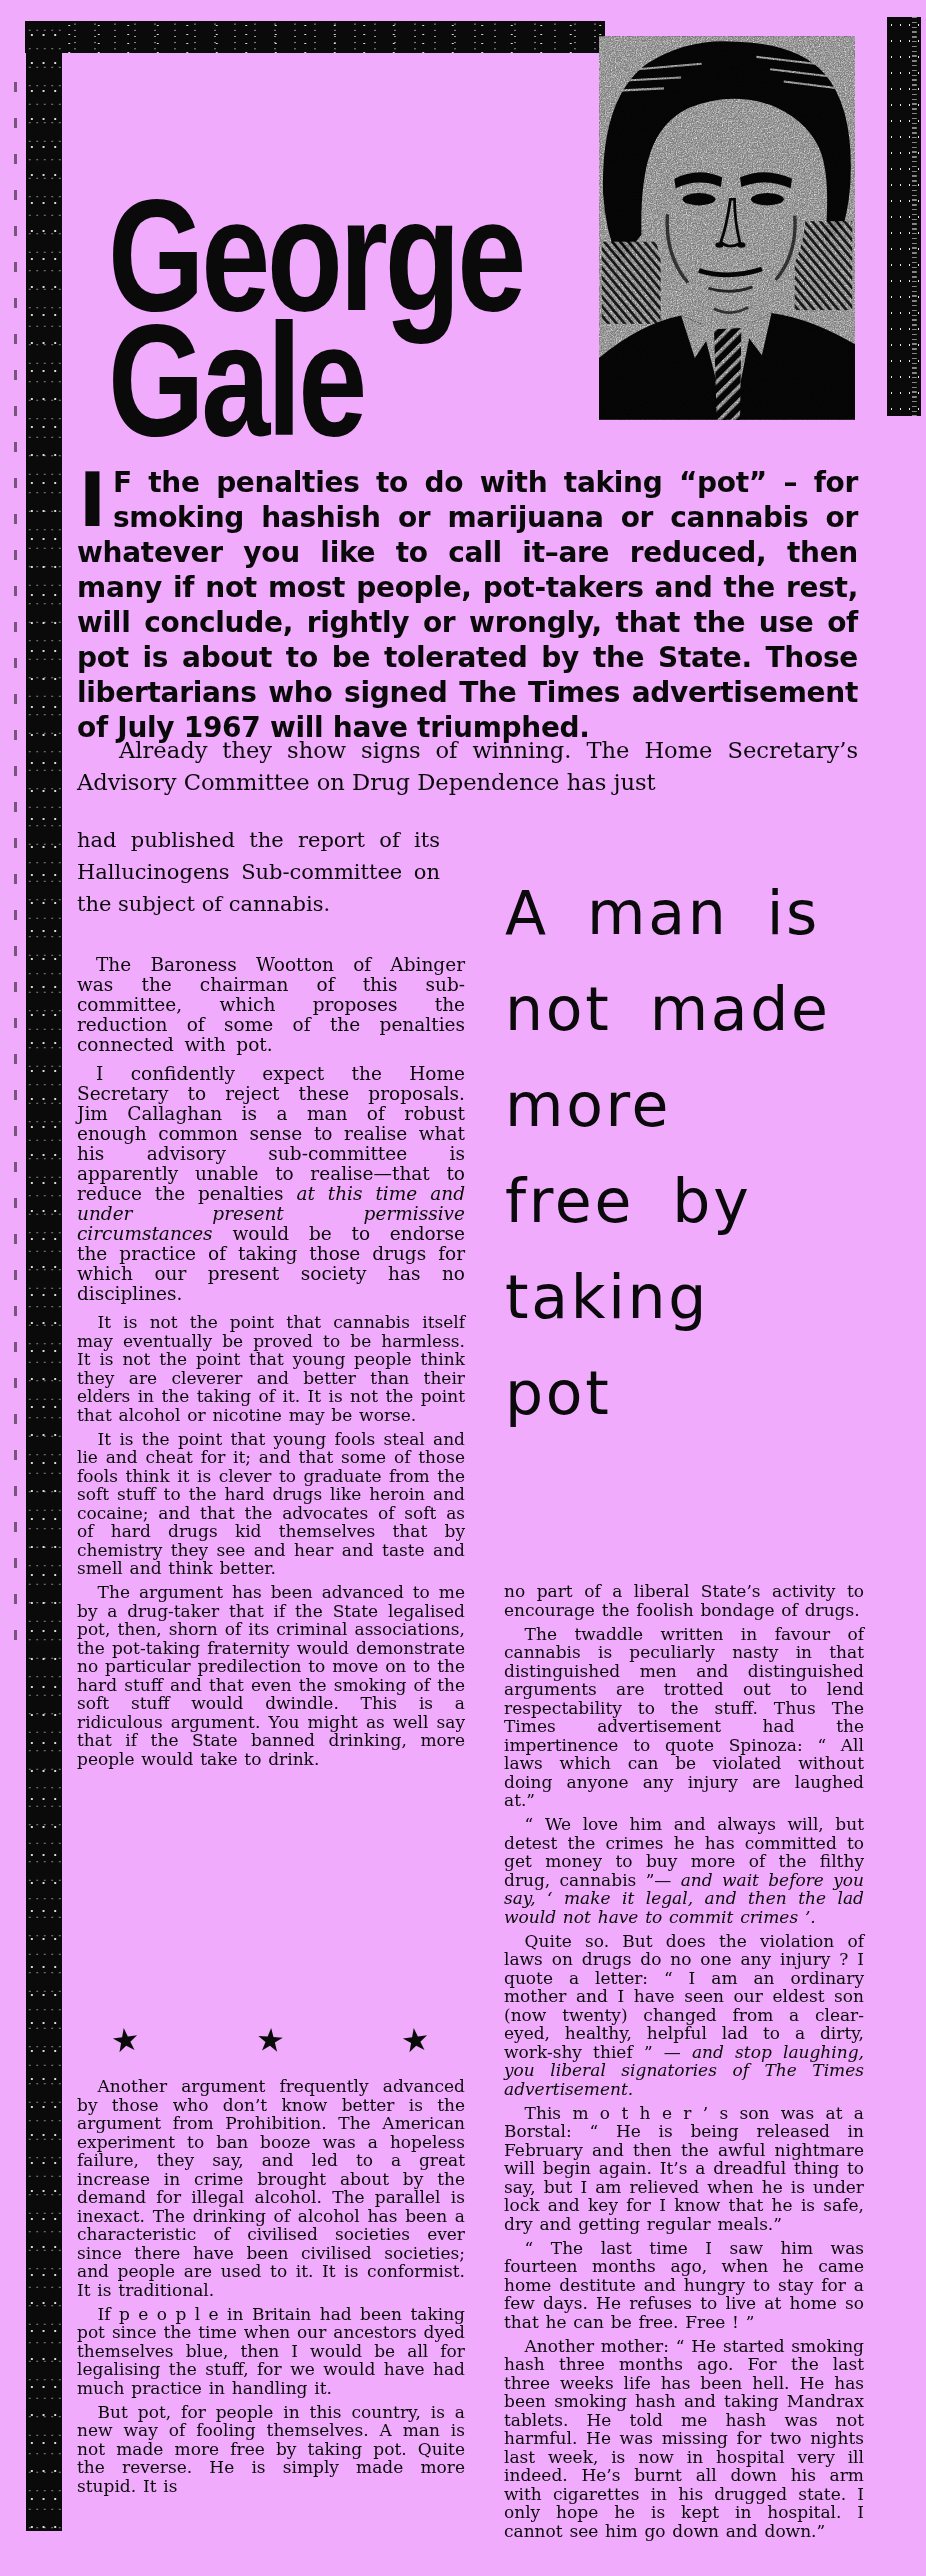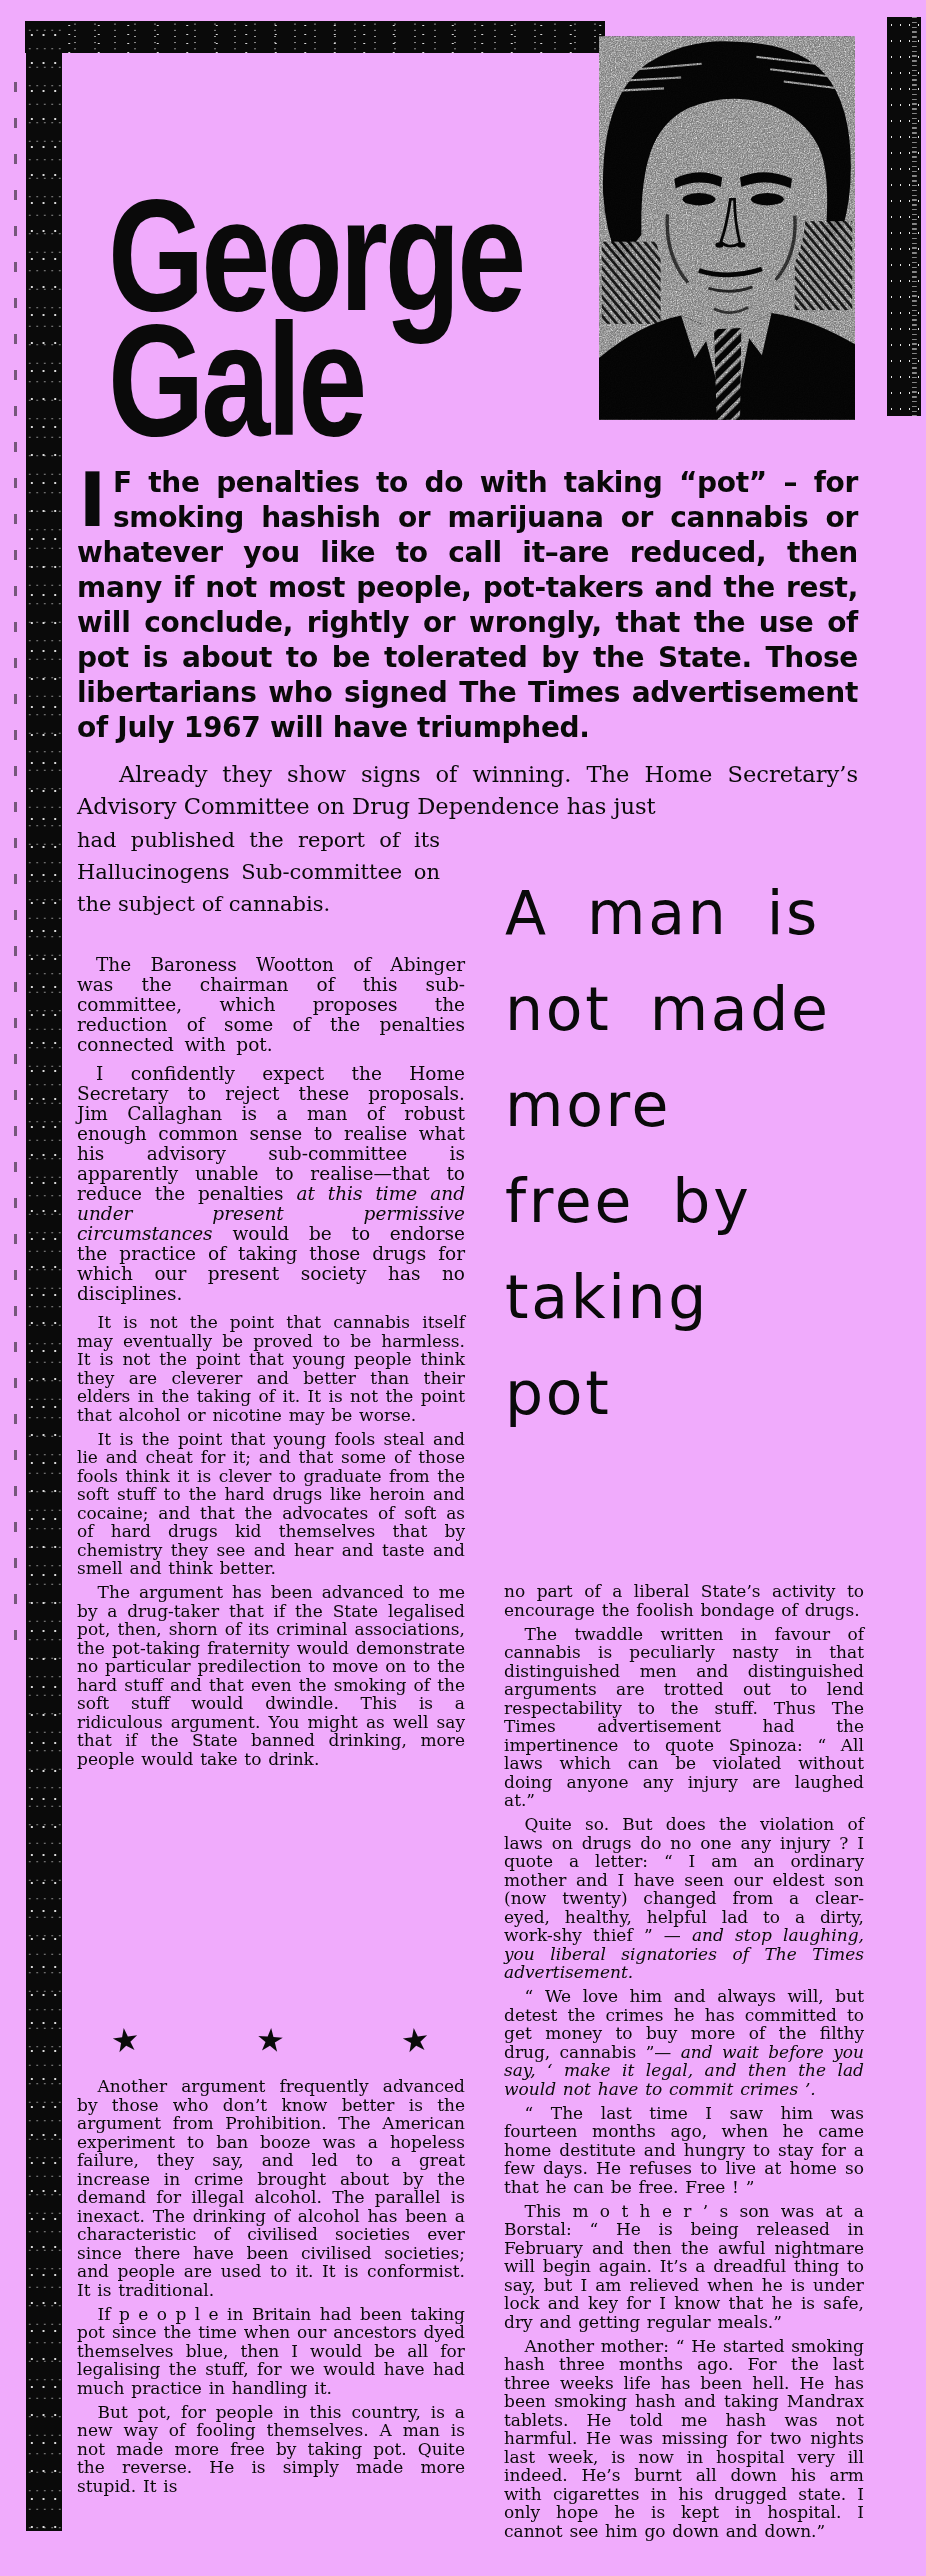--- a/index.html
+++ b/index.html
@@ -26,21 +26,21 @@
       font-weight:bold;font-size:159px;line-height:125px;letter-spacing:-4.1px;
       transform:scaleX(.78);transform-origin:left top;white-space:nowrap;}
   
   .photo{position:absolute;left:599px;top:36px;width:256px;height:384px;}
   
   .intro{position:absolute;left:77px;top:465px;width:781px;
       font-family:"DejaVu Sans",sans-serif;font-weight:bold;
       font-size:28px;line-height:35px;text-align:justify;letter-spacing:-0.3px;}
   .dropcap{float:left;font-size:75px;line-height:63px;margin:4.1px 6.9px 0 1.4px;font-weight:bold;}
   
-  .lede-wide{position:absolute;left:77px;top:758px;width:781px;
+  .lede-wide{position:absolute;left:77px;top:734px;width:781px;
       font-size:22.6px;line-height:32px;text-align:justify;text-indent:42px;}
   .lede-narrow{position:absolute;left:77px;top:824px;width:363px;
       font-size:21px;line-height:32px;text-align:justify;}
   
   .pullquote{position:absolute;left:505px;top:865px;width:374px;
       font-family:"DejaVu Sans",sans-serif;font-weight:400;
       font-size:60px;line-height:96px;letter-spacing:2.7px;word-spacing:16.5px;
       white-space:pre-line;}
   
   .col{position:absolute;text-align:justify;}
@@ -167,21 +167,21 @@
 
   <div class="col col-left-b">
       <p class="tight"><span>Another argument frequently advanced by those who don’t know better is the argument from Prohibition. The American experiment to ban booze was a hopeless failure, they say, and led to a great increase in crime brought about by the demand for illegal alcohol. The parallel is inexact. The drinking of alcohol has been a characteristic of civilised societies ever since there have been civilised societies; and people are used to it.  It is conformist. It is traditional.</span></p>
       <p class="tight"><span>If p e o p l e in Britain had been taking pot since the time when our ancestors dyed themselves blue, then I would be all for legalising the stuff, for we would have had much practice in handling it.</span></p>
       <p class="tight"><span>But pot, for people in this country, is a new way of fooling themselves. A man is not made more free by taking pot.  Quite the reverse.  He is simply made more stupid.  It is</span></p>
     </div>
 
   <div class="col col-right">
       <p class="tight noindent"><span>no part of a liberal State’s activity to encourage the foolish bondage of drugs.</span></p>
       <p class="tight"><span>The twaddle written in favour of cannabis is peculiarly nasty in that distinguished men and distinguished arguments are trotted out to lend respectability to the stuff. Thus The Times advertisement had the impertinence to quote Spinoza: “ All laws which can be violated without doing anyone any injury are laughed at.”</span></p>
+      <p class="tight"><span>“ We love him and always will, but detest the crimes he has committed to get money to buy more of the filthy drug, cannabis ”— </span><i>and wait before you say, ‘ make it legal, and then the lad would not have to commit crimes ’.</i></p>
       <p class="tight"><span>Quite so.  But does the violation of laws on drugs do no one  any injury ? I quote a letter: “ I am an ordinary mother and I have seen our eldest son (now twenty) changed from a clear-eyed, healthy, helpful lad to a dirty, work-shy thief ” — </span><i>and stop laughing, you liberal signatories of The Times advertisement.</i></p>
-      <p class="tight"><span>“ We love him and always will, but detest the crimes he has committed to get money to buy more of the filthy drug, cannabis ”— </span><i>and wait before you say, ‘ make it legal, and then the lad would not have to commit crimes ’.</i></p>
+      <p class="tight"><span>This m o t h e r ’ s son was at a Borstal: “ He is being released in February and then the awful nightmare will begin again. It’s a dreadful thing to say, but I am relieved when he is under lock and key for I know that he is safe, dry and getting regular meals.”</span></p>
       <p class="tight"><span>“ The last time I saw him was fourteen months ago, when he came home destitute and hungry to stay for a few days.  He refuses to live at home so that he can be free. Free ! ”</span></p>
-      <p class="tight"><span>This m o t h e r ’ s son was at a Borstal: “ He is being released in February and then the awful nightmare will begin again. It’s a dreadful thing to say, but I am relieved when he is under lock and key for I know that he is safe, dry and getting regular meals.”</span></p>
       <p class="tight"><span>Another mother: “ He started smoking hash three months ago. For the last three weeks life has been hell.  He has been smoking hash and taking Mandrax tablets. He told me hash was not harmful. He was missing for two nights last week, is now in hospital very ill indeed.  He’s burnt all down his arm with cigarettes in his drugged state.  I only hope he is kept in hospital.  I cannot see him go down and down.”</span></p>
     </div>
 
 </div>
 
 
 </body></html>

